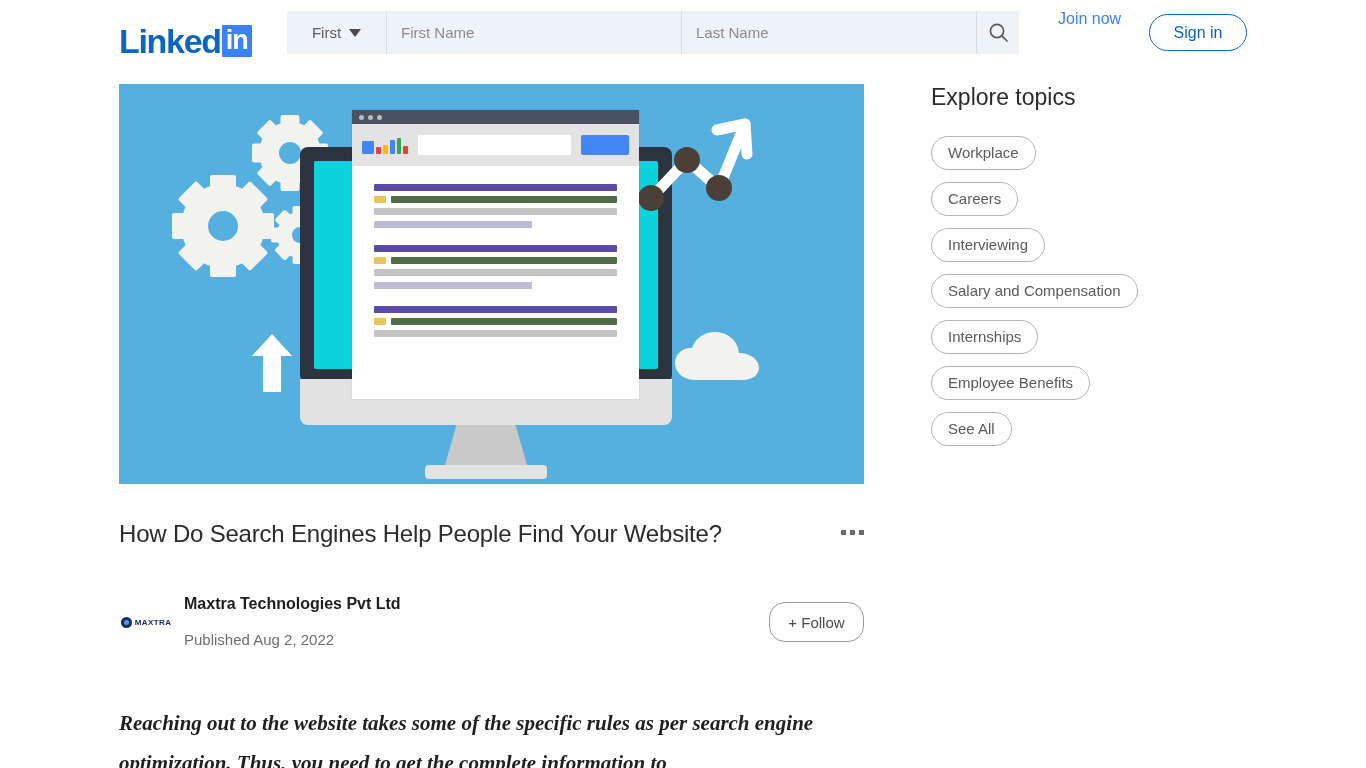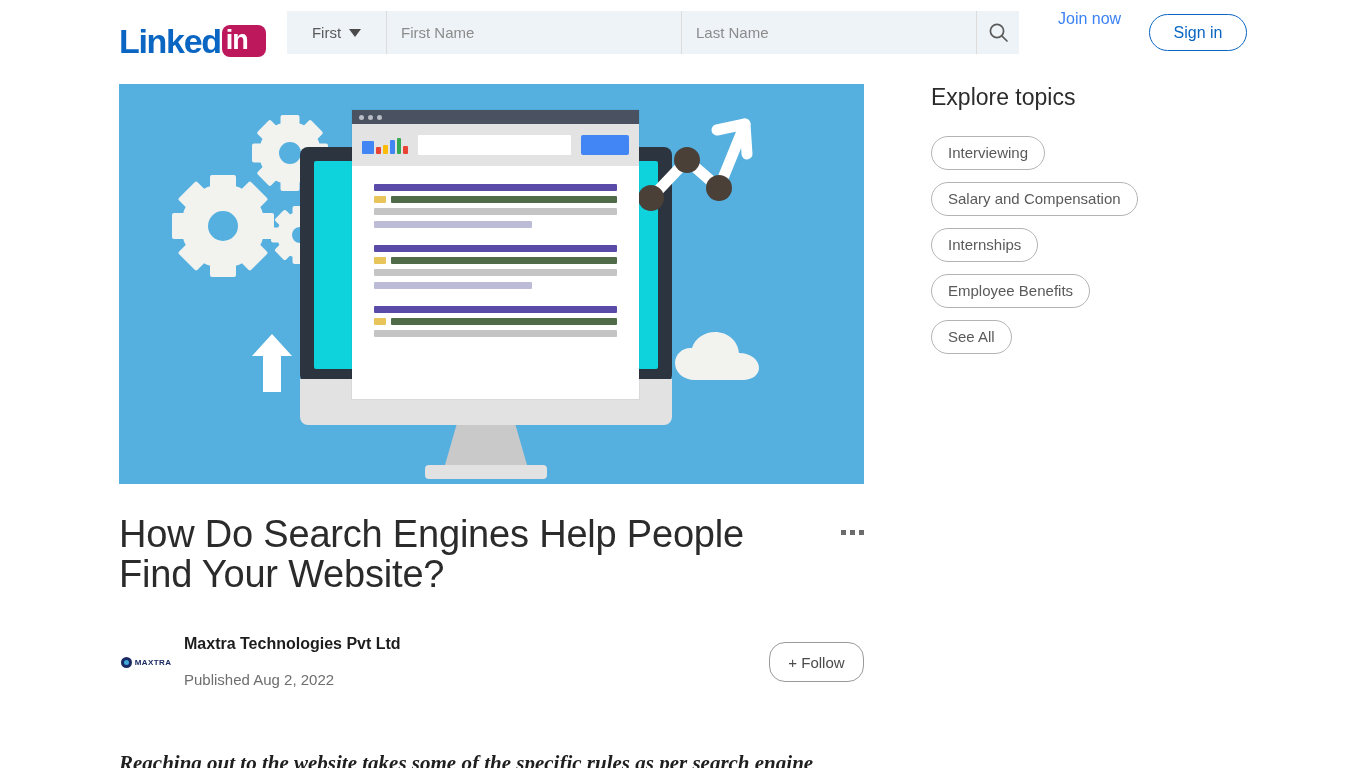--- a/index.html
+++ b/index.html
@@ -35,26 +35,26 @@
   #linkedin-logo .word {
     font-family: "Liberation Sans", sans-serif;
     font-size: 34px;
     font-weight: bold;
     color: #0a66c2;
     letter-spacing: -1.3px;
     line-height: 34px;
   }
   #linkedin-logo .inbox {
     display: inline-block;
-    background: #be185d;
+    background: #3b82f6;
     color: #ffffff;
     font-size: 27px;
     font-weight: bold;
-    border-radius: 8px;
-    padding: 1px 18px 3px 4px;
+    border-radius: 1px;
+    padding: 1px 4px 3px 4px;
     line-height: 28px;
     margin-left: 1px;
     letter-spacing: -1px;
   }
 
   
   #search-group {
     position: absolute;
     left: 287px;
     top: 11px;
@@ -263,21 +263,21 @@
   }
 
   
   #article-header-row {
     display: flex;
     align-items: flex-start;
     justify-content: space-between;
     margin-top: 30px;
   }
   #article-title {
-    font-size: 38px;
+    font-size: 24px;
     font-weight: normal;
     color: #2b2b2b;
     line-height: 40px;
     letter-spacing: -0.2px;
     max-width: 680px;
   }
   #article-overflow-menu {
     display: flex;
     gap: 4px;
     padding-top: 16px;
@@ -516,20 +516,22 @@
       </div>
       <button id="follow-button">+ Follow</button>
     </div>
 
     <p id="article-body">Reaching out to the website takes some of the specific rules as per search engine optimization. Thus, you need to get the complete information to</p>
   </div>
 
   <div id="sidebar-column">
     <h2 id="explore-topics-title">Explore topics</h2>
     <div id="topic-pill-list">
+        <div class="pill-row"><button class="topic-pill">Workplace</button></div>
+        <div class="pill-row"><button class="topic-pill">Careers</button></div>
         <div class="pill-row"><button class="topic-pill">Interviewing</button></div>
         <div class="pill-row"><button class="topic-pill">Salary and Compensation</button></div>
         <div class="pill-row"><button class="topic-pill">Internships</button></div>
         <div class="pill-row"><button class="topic-pill">Employee Benefits</button></div>
         <div class="pill-row"><button class="topic-pill">See All</button></div>
       </div>
   </div>
 </div>
 
 </body></html>

